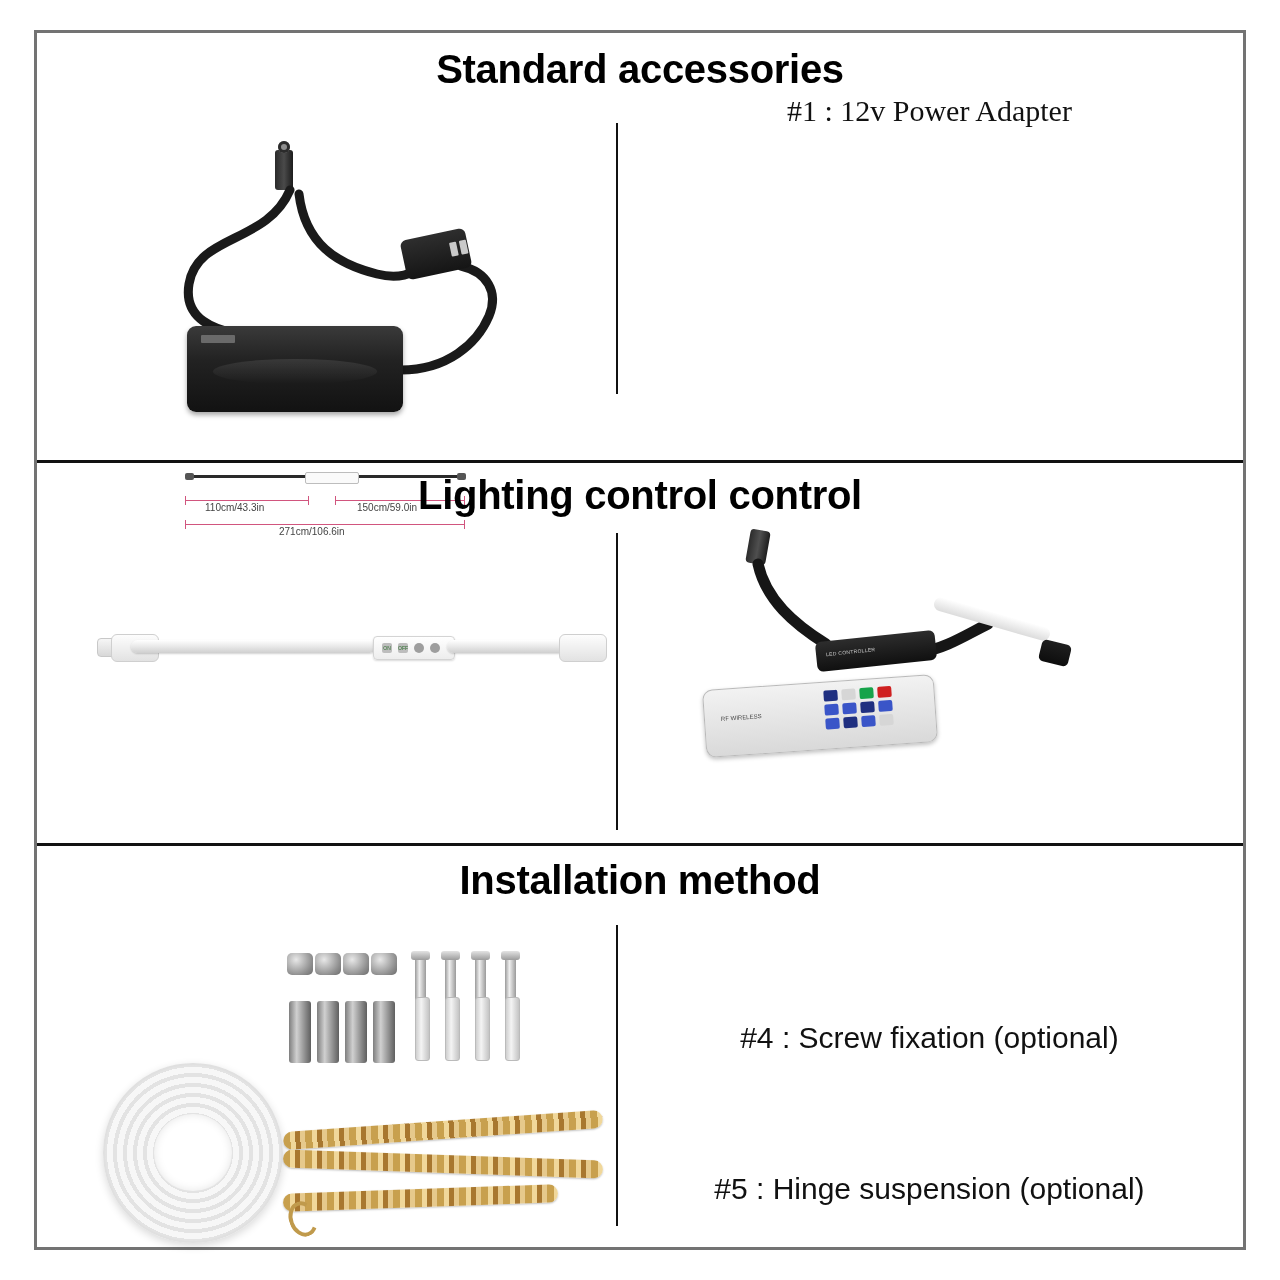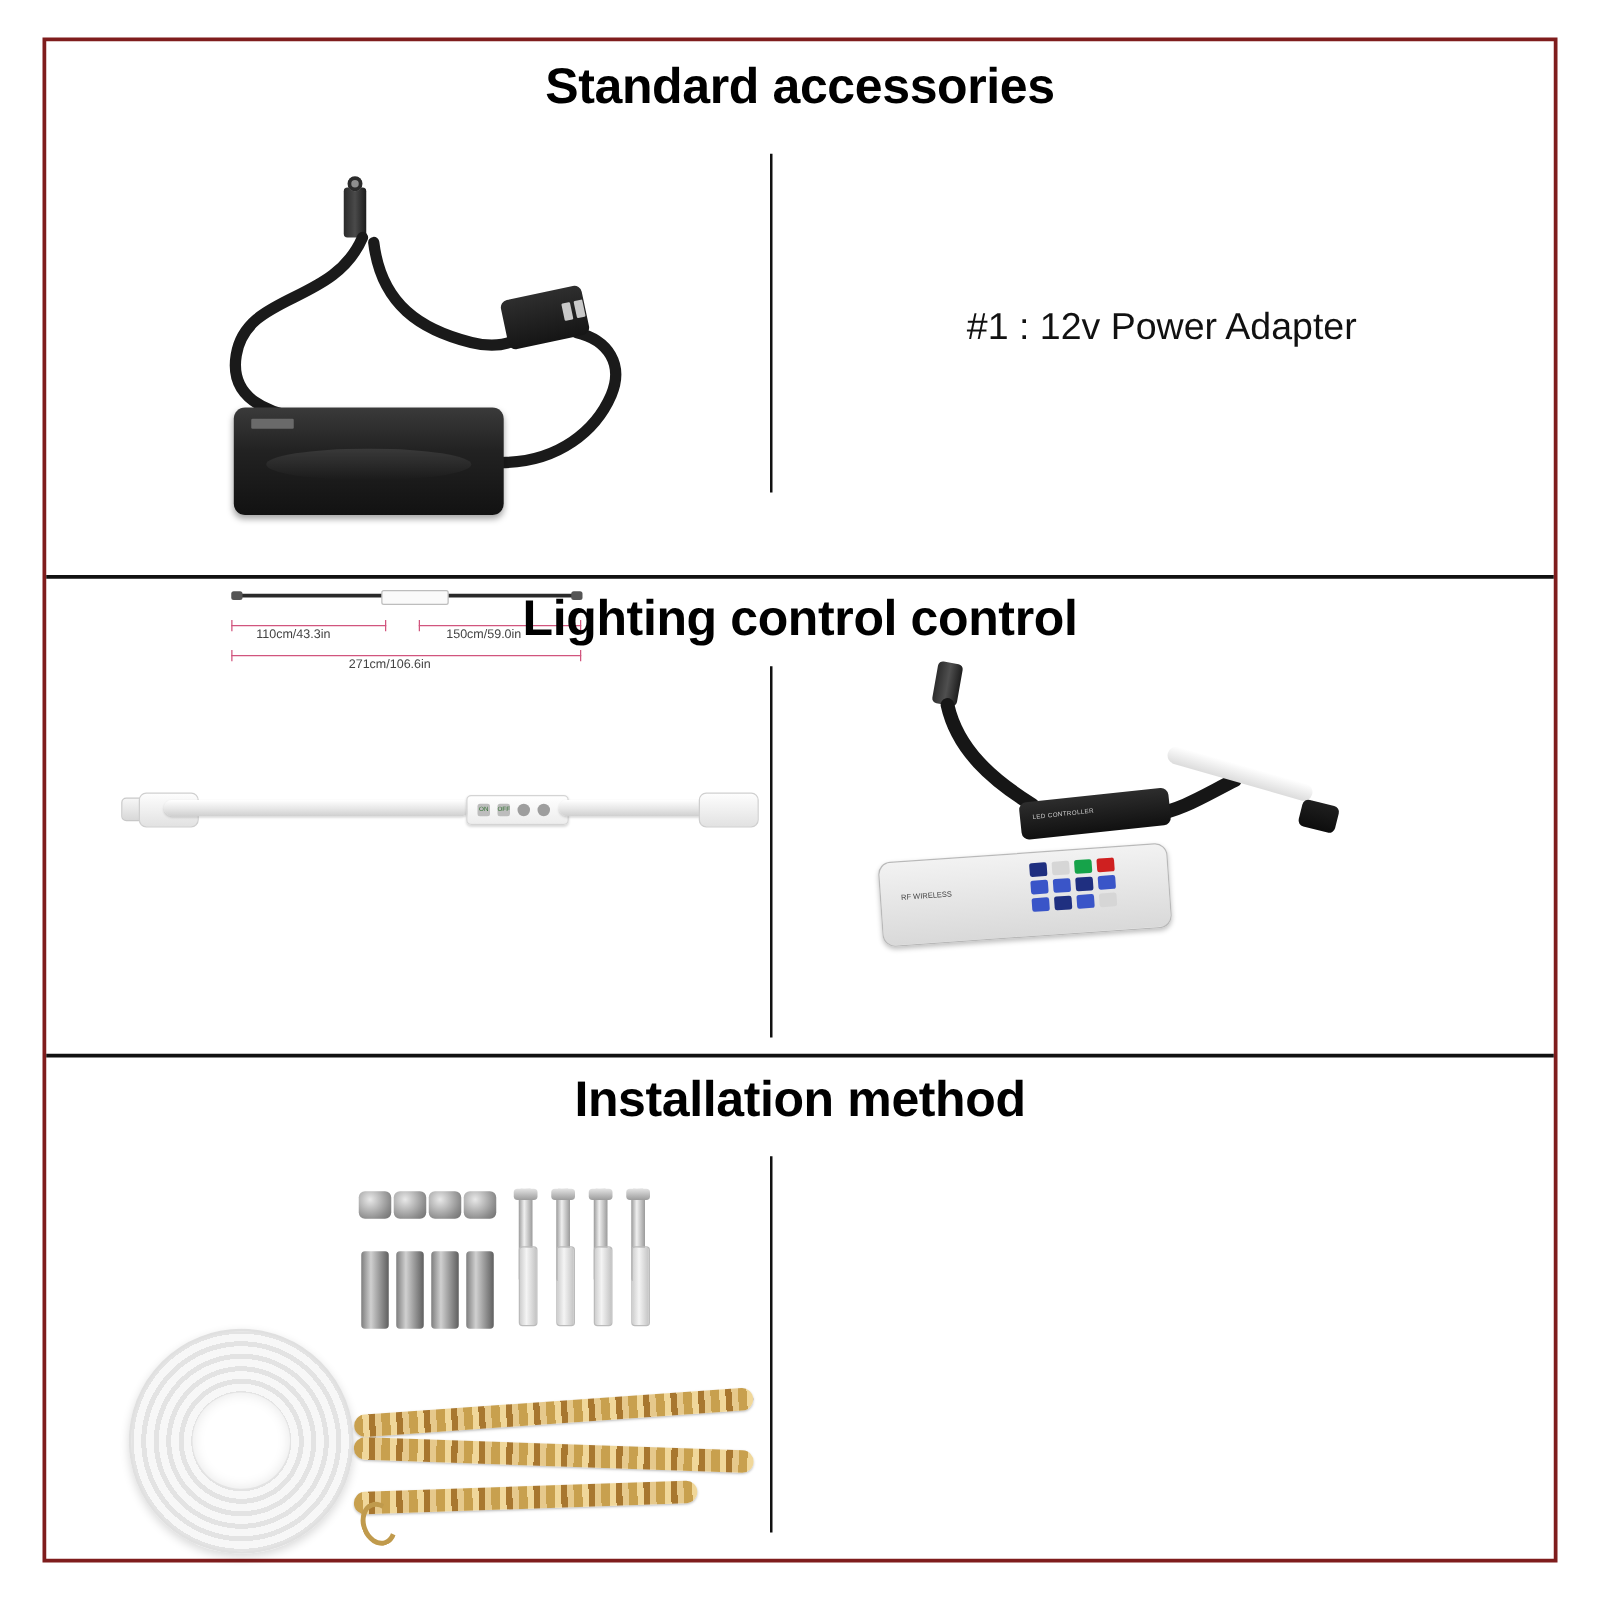--- a/index.html
+++ b/index.html
@@ -20,21 +20,21 @@
     height: 1280px;
     box-sizing: border-box;
     padding: 30px 34px 30px 34px;
     background: #fff;
   }
   .frame {
     position: relative;
     width: 100%;
     height: 100%;
     box-sizing: border-box;
-    border: 3px solid #7f1d1d;
+    border: 3px solid #737373;
     display: flex;
     flex-direction: column;
   }
 
   .section {
     position: relative;
     box-sizing: border-box;
     display: flex;
     flex-direction: column;
   }
@@ -83,23 +83,24 @@
   }
 
   
   .s1-left {
     width: 48%;
     position: relative;
   }
   .s1-right {
     width: 52%;
     display: flex;
-    align-items: center;
+    align-items: flex-start;
     justify-content: center;
     padding-bottom: 30px;
+    font-family: Liberation Serif, serif;
   }
   .s1-divider {
     left: 48%;
     top: 8%;
     height: 74%;
   }
 
   
   .s2-left { width: 48%; position: relative; }
   .s2-right { width: 52%; position: relative; }
@@ -606,17 +607,21 @@
           <div class="tape"></div>
 
           <div class="chain">
             <div class="strand s1"></div>
             <div class="strand s2"></div>
             <div class="strand s3"></div>
             <div class="hook"></div>
           </div>
         </div>
 
+        <div class="col s3-right">
+          <div class="caption s3-cap-top">#4 : Screw fixation (optional)</div>
+          <div class="caption s3-cap-bottom">#5 : Hinge suspension (optional)</div>
+        </div>
       </div>
     </div>
 
   </div>
 </div>
 
 </body></html>

